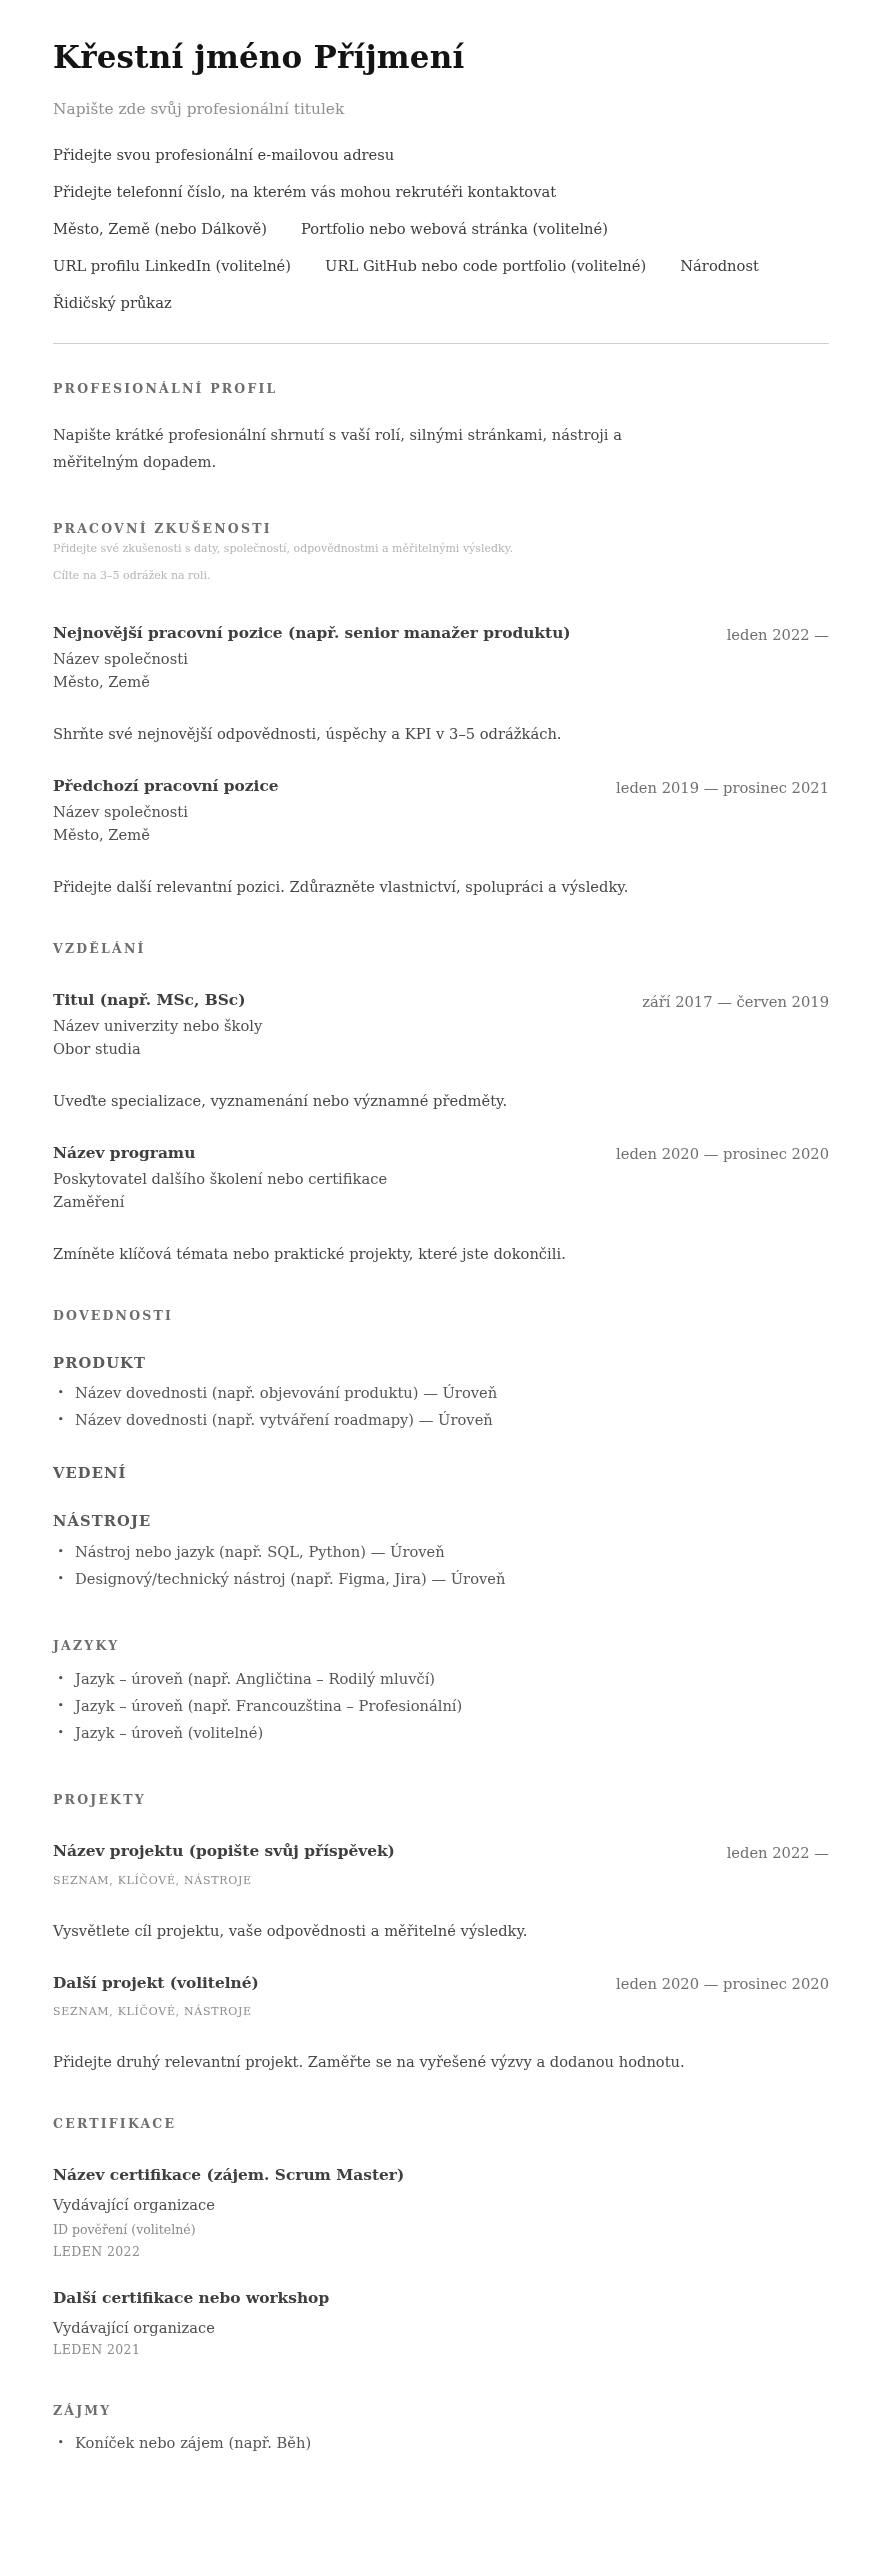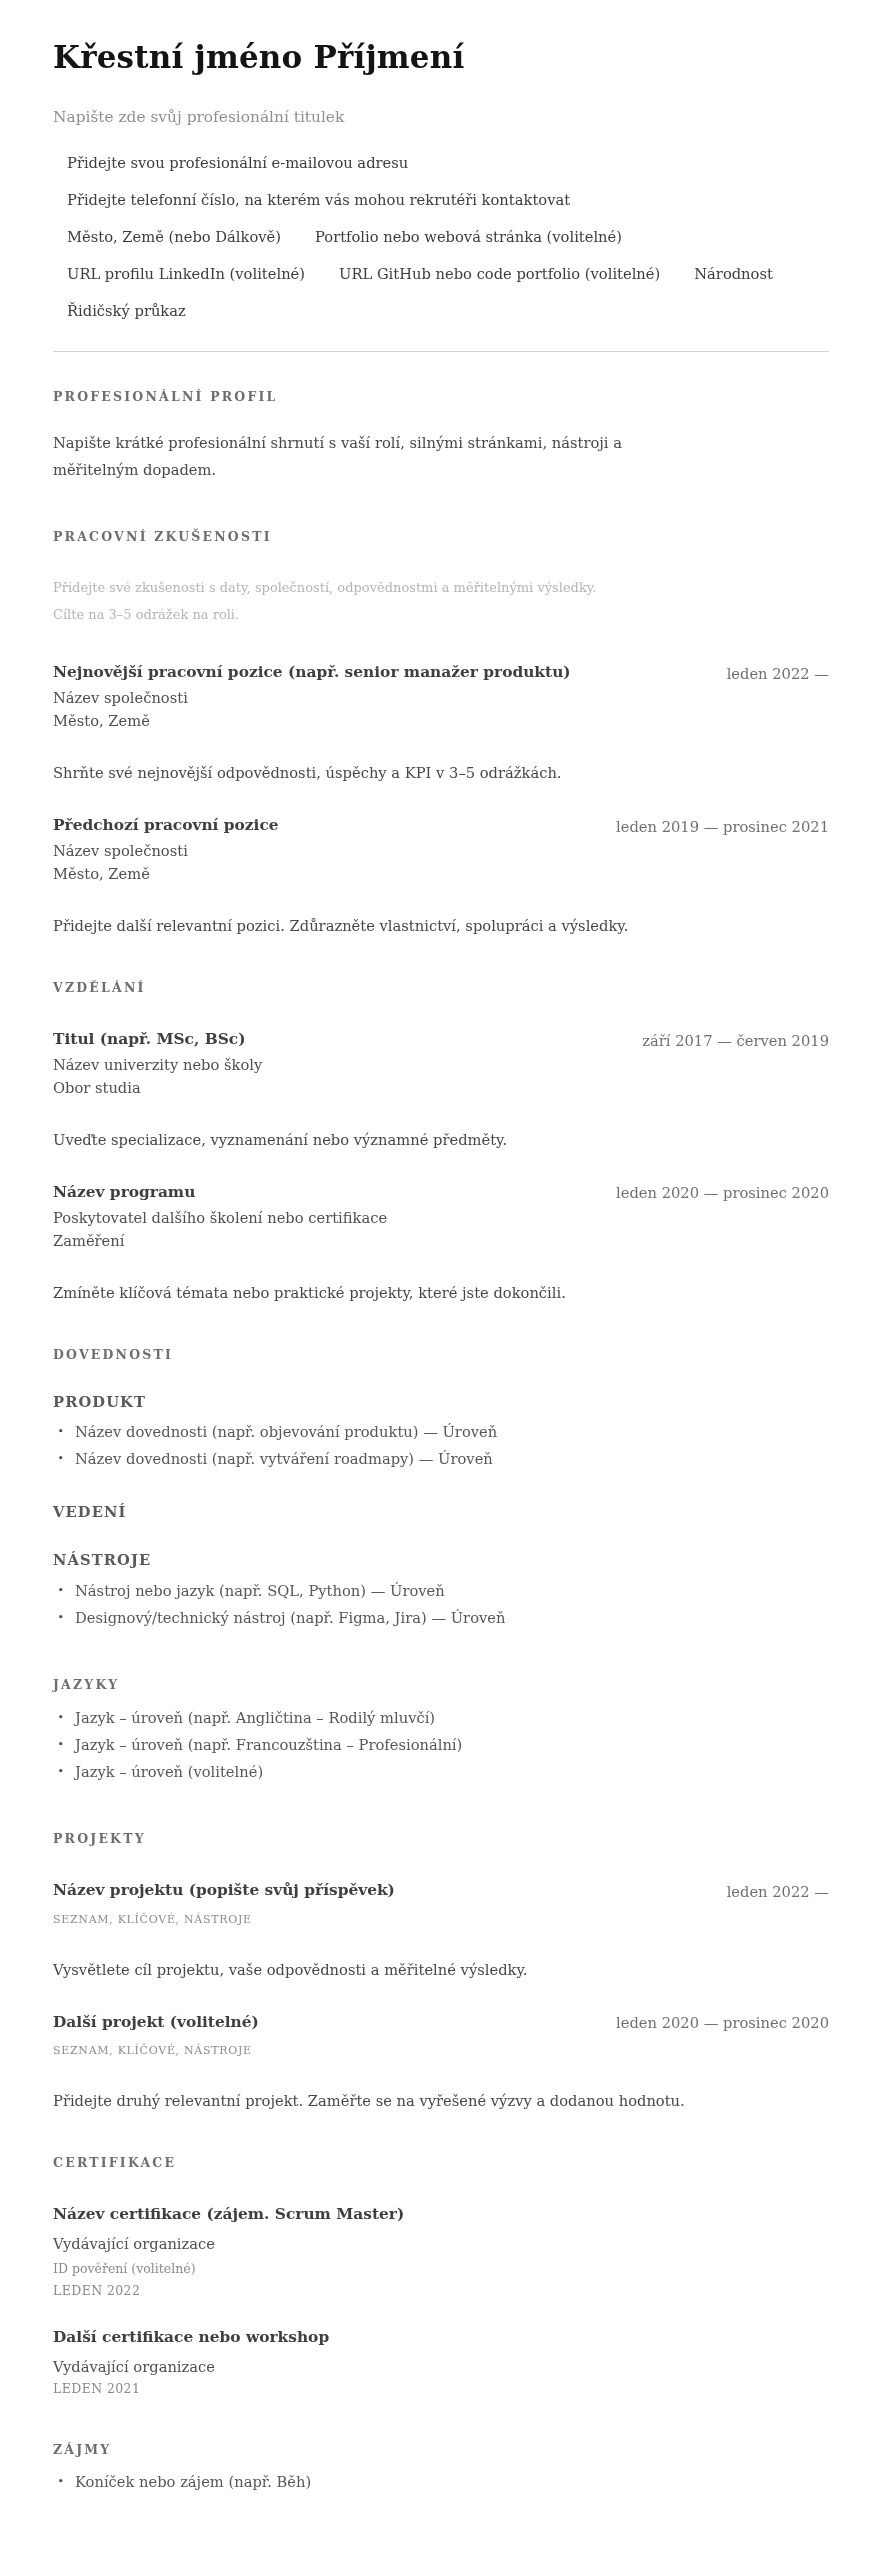--- a/index.html
+++ b/index.html
@@ -1,32 +1,32 @@
 <!DOCTYPE html>
 <html lang="cs" style="font-size:11.8px"><head>
 <meta charset="utf-8">
 <style>
   html, body { margin: 0; padding: 0; background: #ffffff; }
   body { font-family: "DejaVu Serif", "Liberation Serif", serif; color: #4a4a4a; }
   .page { width: 882px; box-sizing: border-box; padding: 25px 53px 43px 53px; background: #ffffff; }
 
   
   .name { margin: 14.7px 0 0 0; font-size: 31px; line-height: 1.15; font-weight: 700; color: #141414; letter-spacing: 0.2px; }
-  .headline { margin-top: 33px; font-size: 15.4px; color: #8f8f8f; }
-  .contact { margin-top: 17.6px; margin-left: 14px; }
+  .headline { margin-top: 25px; font-size: 15.4px; color: #8f8f8f; }
+  .contact { margin-top: 17.6px; }
   .contact-row { display: flex; gap: 34px; align-items: center; height: 37px; font-size: 14.7px; color: #3c3c3c; }
   .divider { border: none; border-top: 0.7px solid #cfcfcf; margin: 22px 0 0 0; }
 
   
   .section { margin-top: 46px; }
   .section-heading { font-size: 12.5px; font-weight: 700; color: #6e6e6e; letter-spacing: 2.2px; }
   .first-section { margin-top: 37px; }
 
   .text-block { margin-top: 26.5px; font-size: 14.7px; color: #474747; line-height: 26.5px; max-width: 750px; }
-  .placeholder-block { margin-top: 31px; font-size: 13px; color: #b4b4b4; line-height: 26.5px; max-width: 750px; }
+  .placeholder-block { font-size: 11px; color: #b4b4b4; line-height: 26.5px; max-width: 750px; }
 
   
   .entry { margin-top: 34px; }
   .entry-head { display: flex; justify-content: space-between; align-items: center; }
   .entry-title { font-size: 15.4px; font-weight: 700; color: #3f3f3f; line-height: 1.35; }
   .entry-dates { font-size: 14.7px; color: #6f6f6f; white-space: nowrap; margin-left: 22px; padding-top: 1.5px; }
   .entry-line { margin-top: 6px; font-size: 14.7px; color: #4f4f4f; }
   .entry-note { margin-top: 35px; font-size: 14.7px; color: #474747; max-width: 750px; }
 
   

